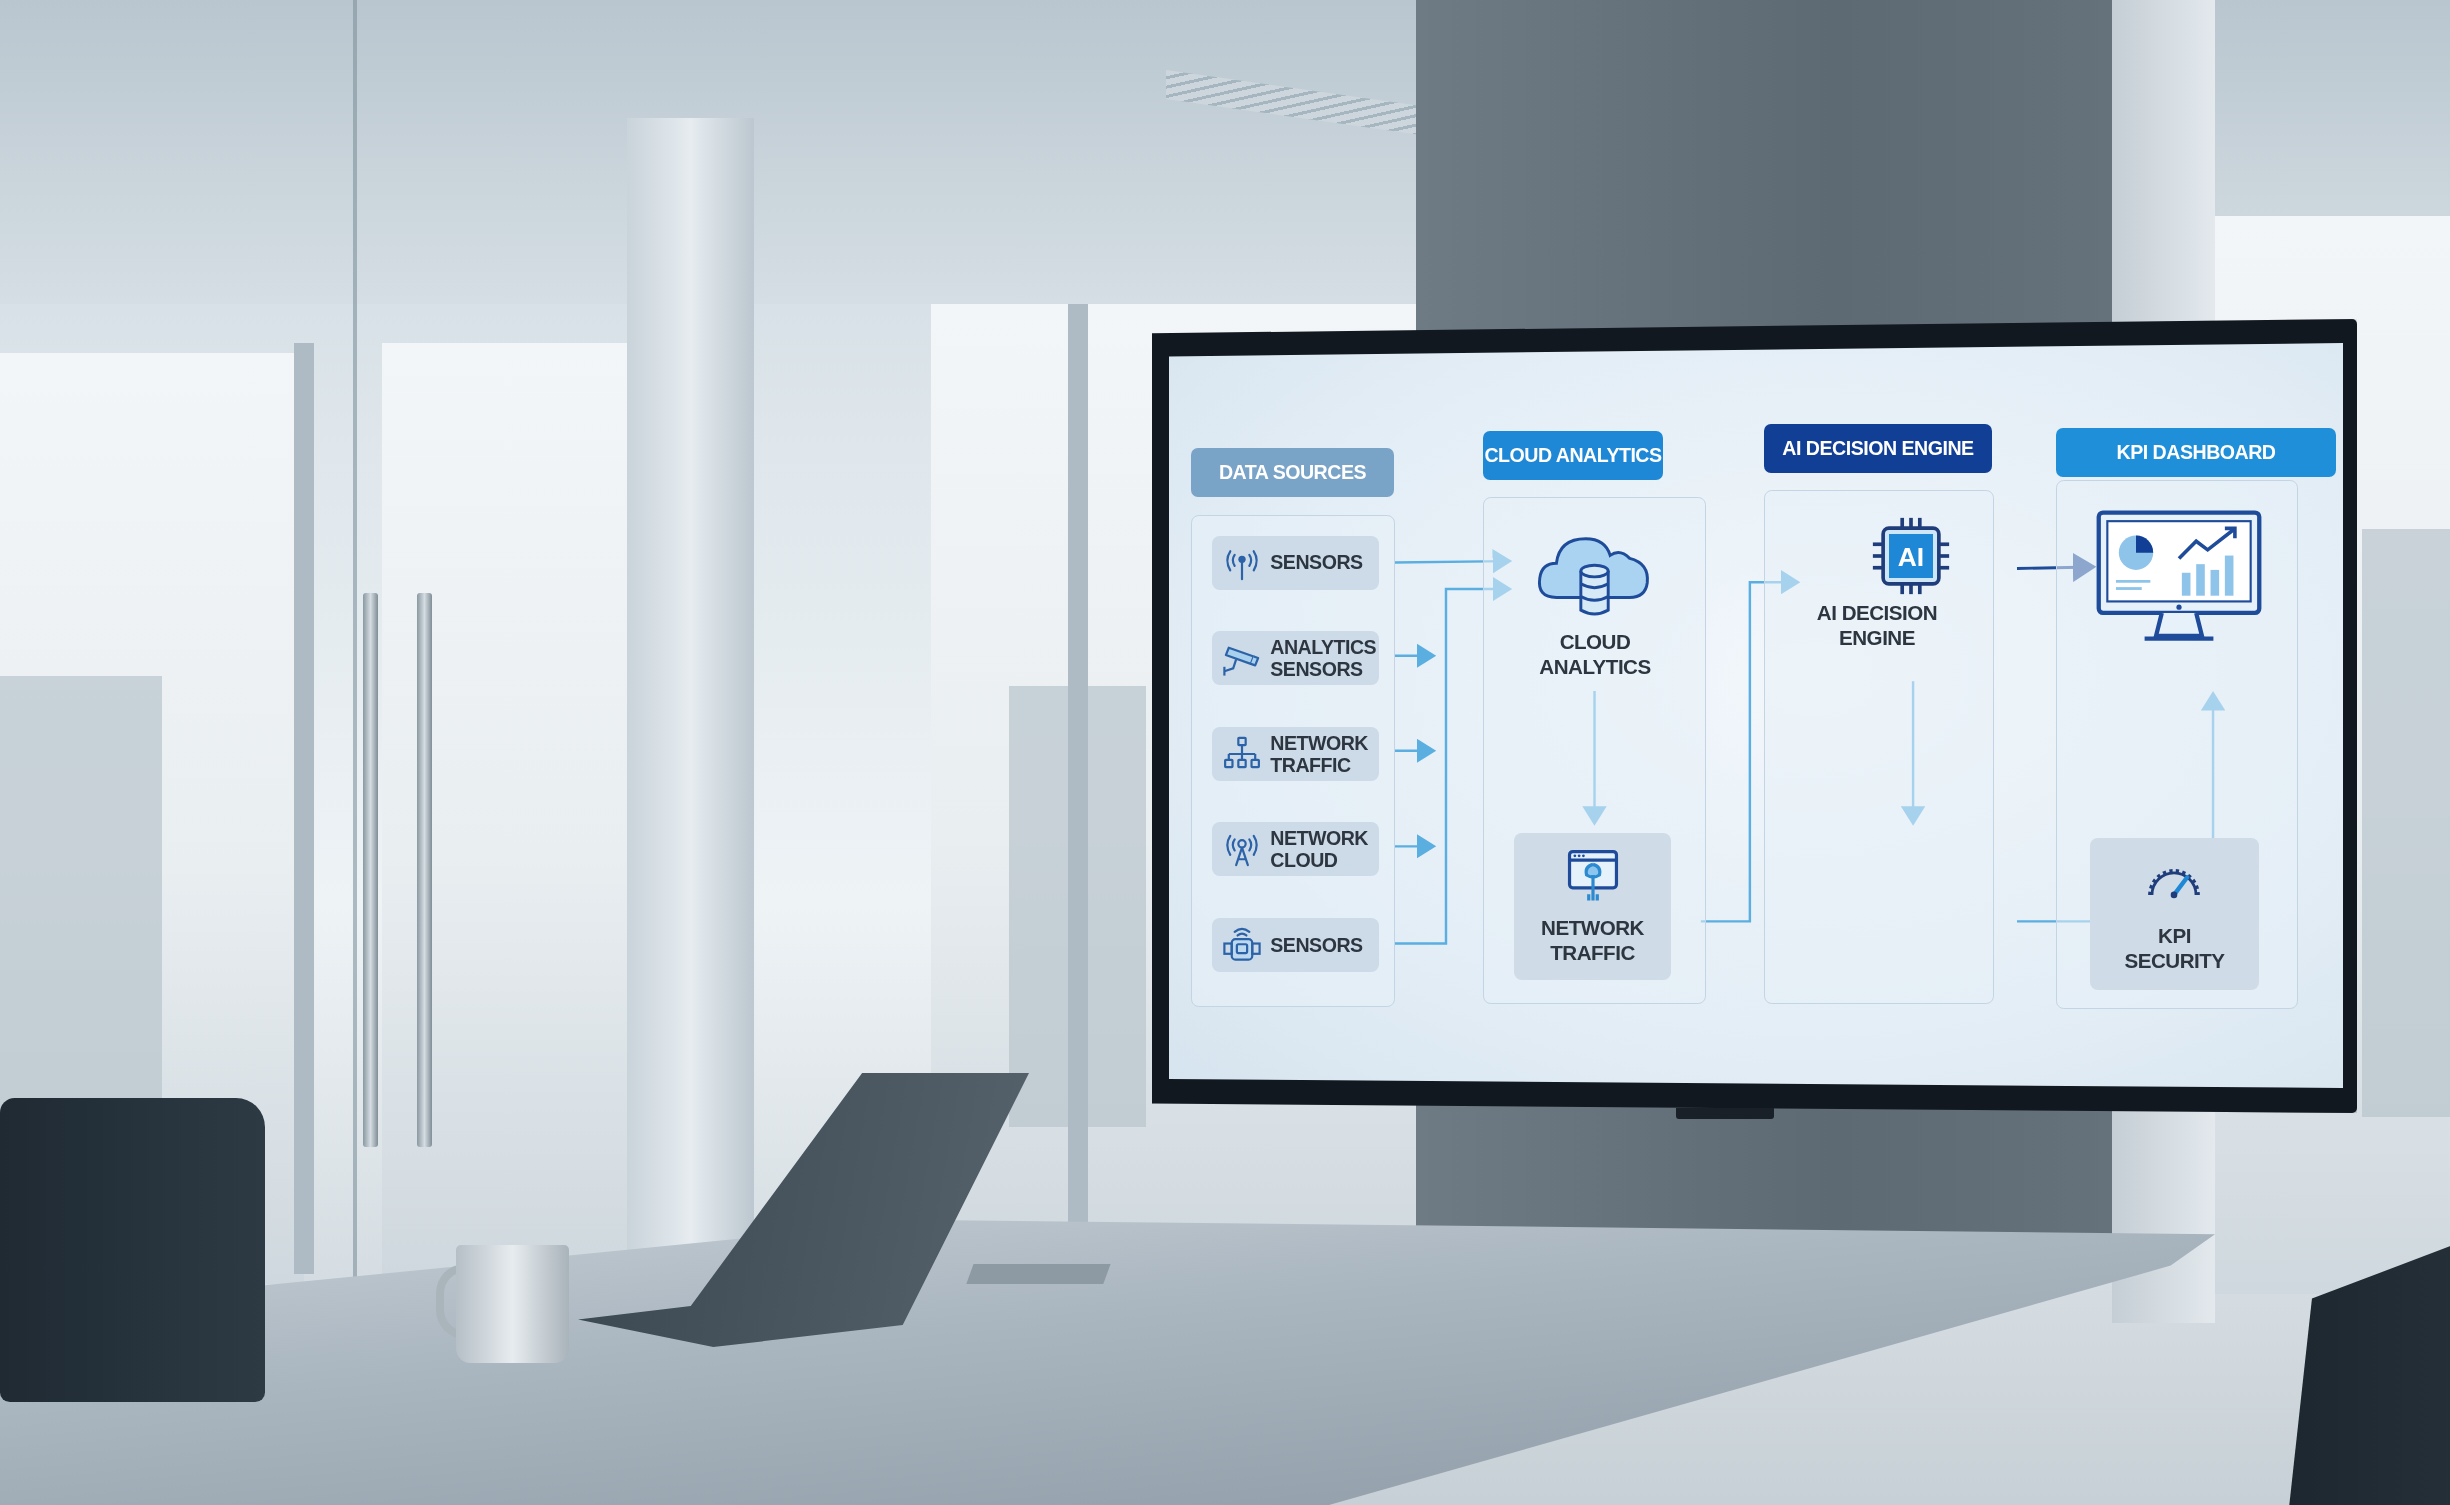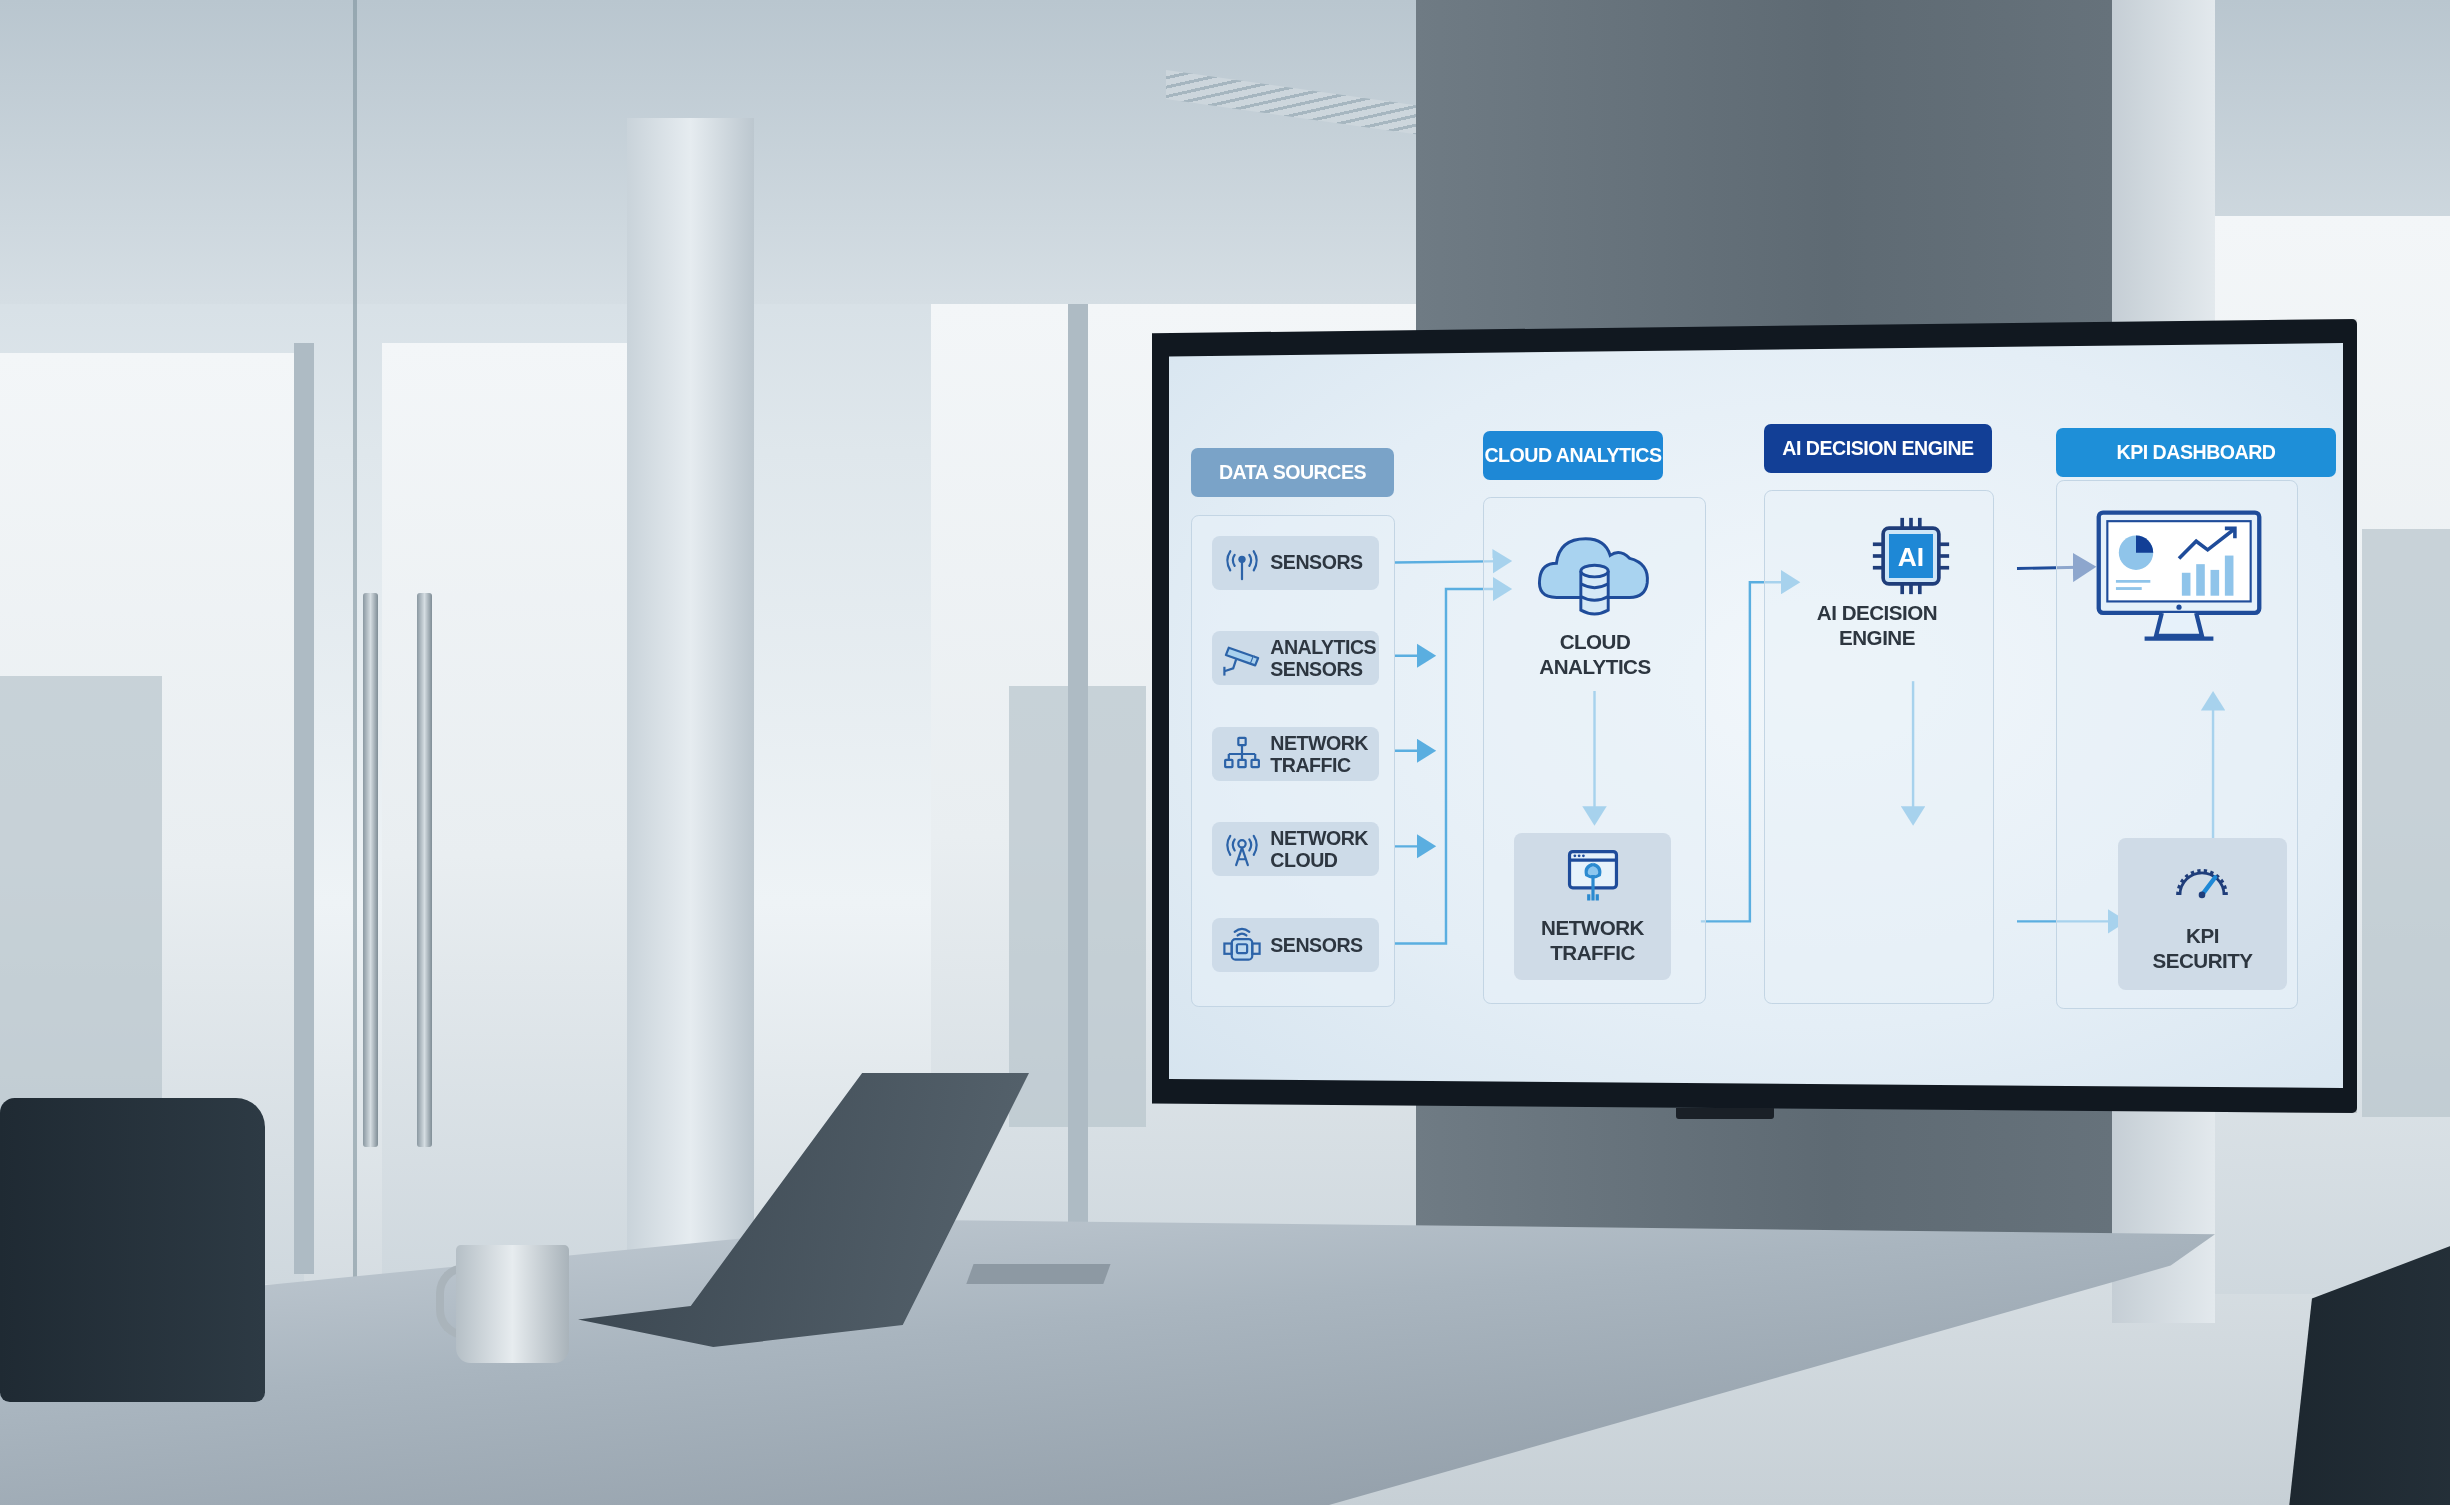--- a/index.html
+++ b/index.html
@@ -257,21 +257,21 @@
         <rect x="72" y="40" width="6" height="22"></rect>
         <rect x="82" y="44" width="6" height="18"></rect>
         <rect x="92" y="34" width="6" height="28"></rect>
       </g>
     <path d="M60 36 L72 24 L80 30 L98 16" stroke="#1f4c9a" stroke-width="2.5" fill="none"></path>
     <path d="M92 15 L99 15 L99 22" stroke="#1f4c9a" stroke-width="2.5" fill="none"></path>
     <circle cx="60" cy="70" r="1.8" fill="#1f4c9a"></circle>
     <path d="M48 74 L44 90 L76 90 L72 74" fill="#e6f1fa" stroke="#1f4c9a" stroke-width="3"></path>
     <line x1="36" y1="92" x2="84" y2="92" stroke="#1f4c9a" stroke-width="3"></line>
   </svg>
-  <div class="subnode" style="left:921px;top:495px;width:169px;height:152px;margin-left:28px;">
+  <div class="subnode" style="left:921px;top:495px;width:169px;height:152px;">
     <svg style="position:absolute;left:51px;top:17px;width:66px;height:49px;" viewBox="0 0 60 40">
       <path d="M8 34 A22 22 0 0 1 52 34" fill="none" stroke="#1f3d7a" stroke-width="3" stroke-dasharray="3 3"></path>
       <path d="M10 34 A20 20 0 0 1 50 34" fill="none" stroke="#1f3d7a" stroke-width="2.5"></path>
       <path d="M30 34 L42 18" stroke="#1e88d6" stroke-width="4" stroke-linecap="round"></path>
       <circle cx="30" cy="34" r="3" fill="#1f3d7a"></circle>
     </svg>
     <div class="node-lbl" style="left:0;top:86px;width:169px;">
       <div>KPI</div>
         <div>SECURITY</div>
     </div>

